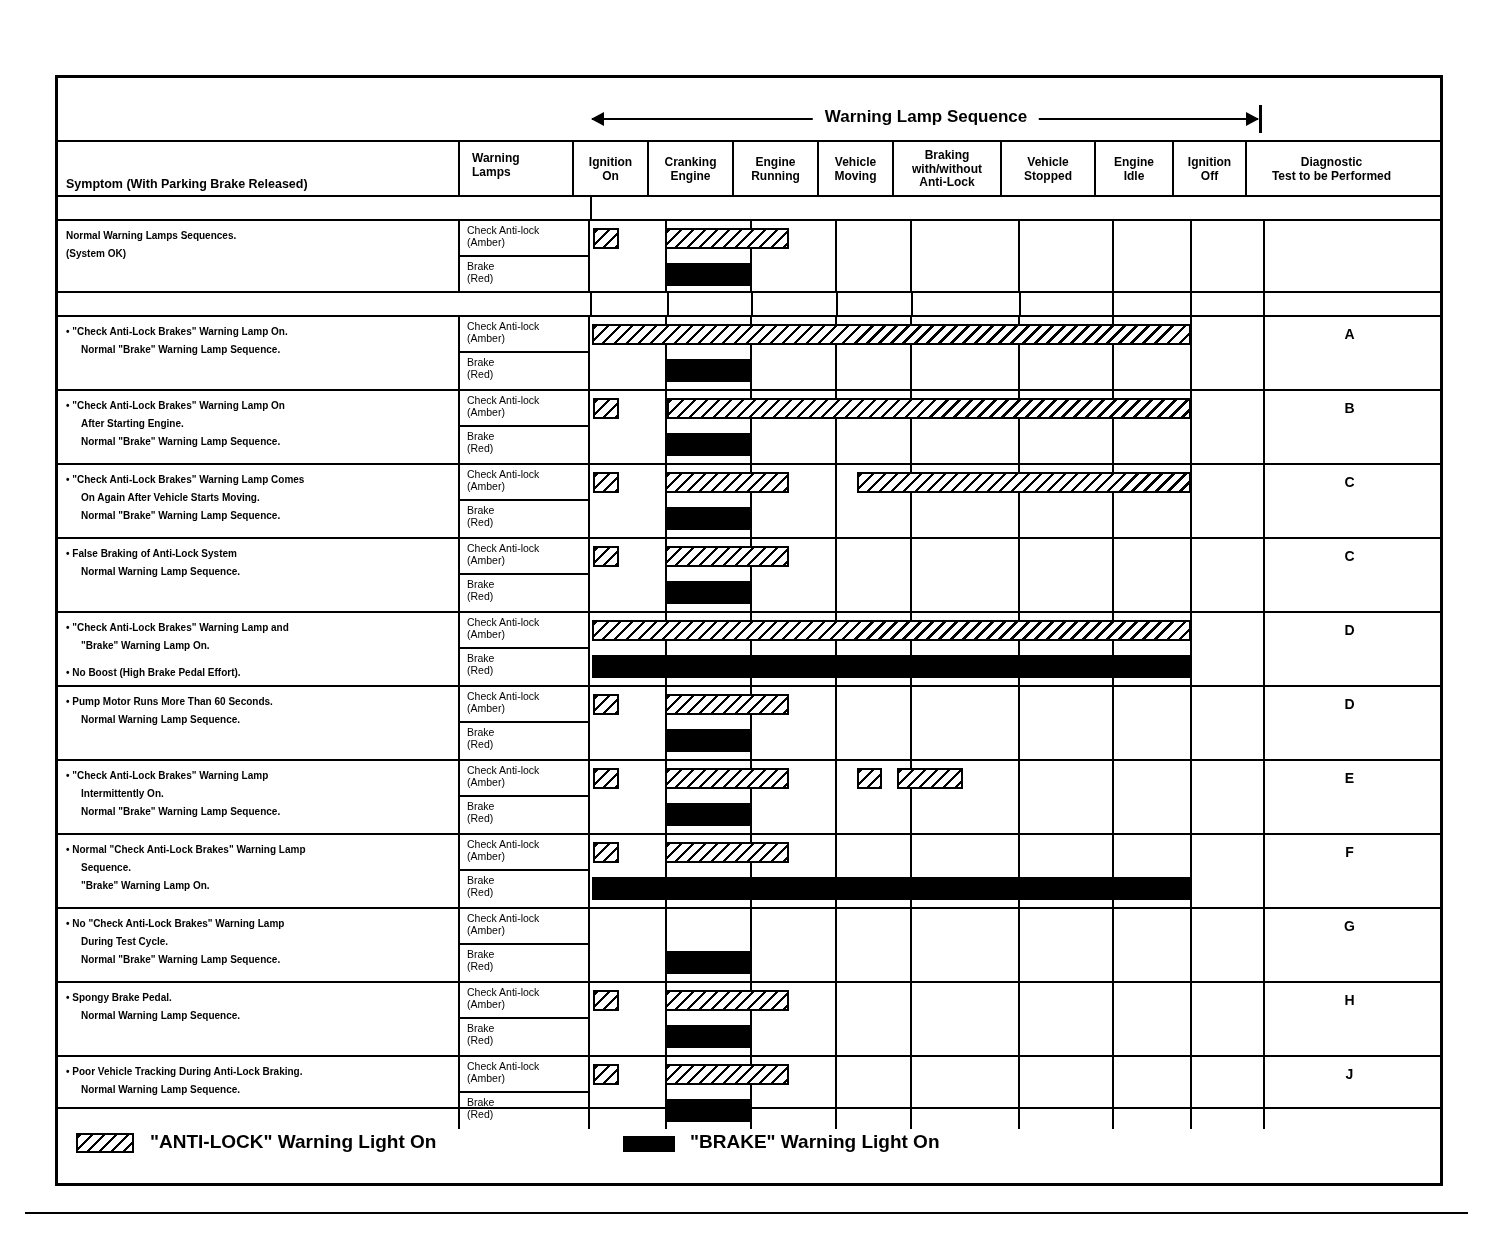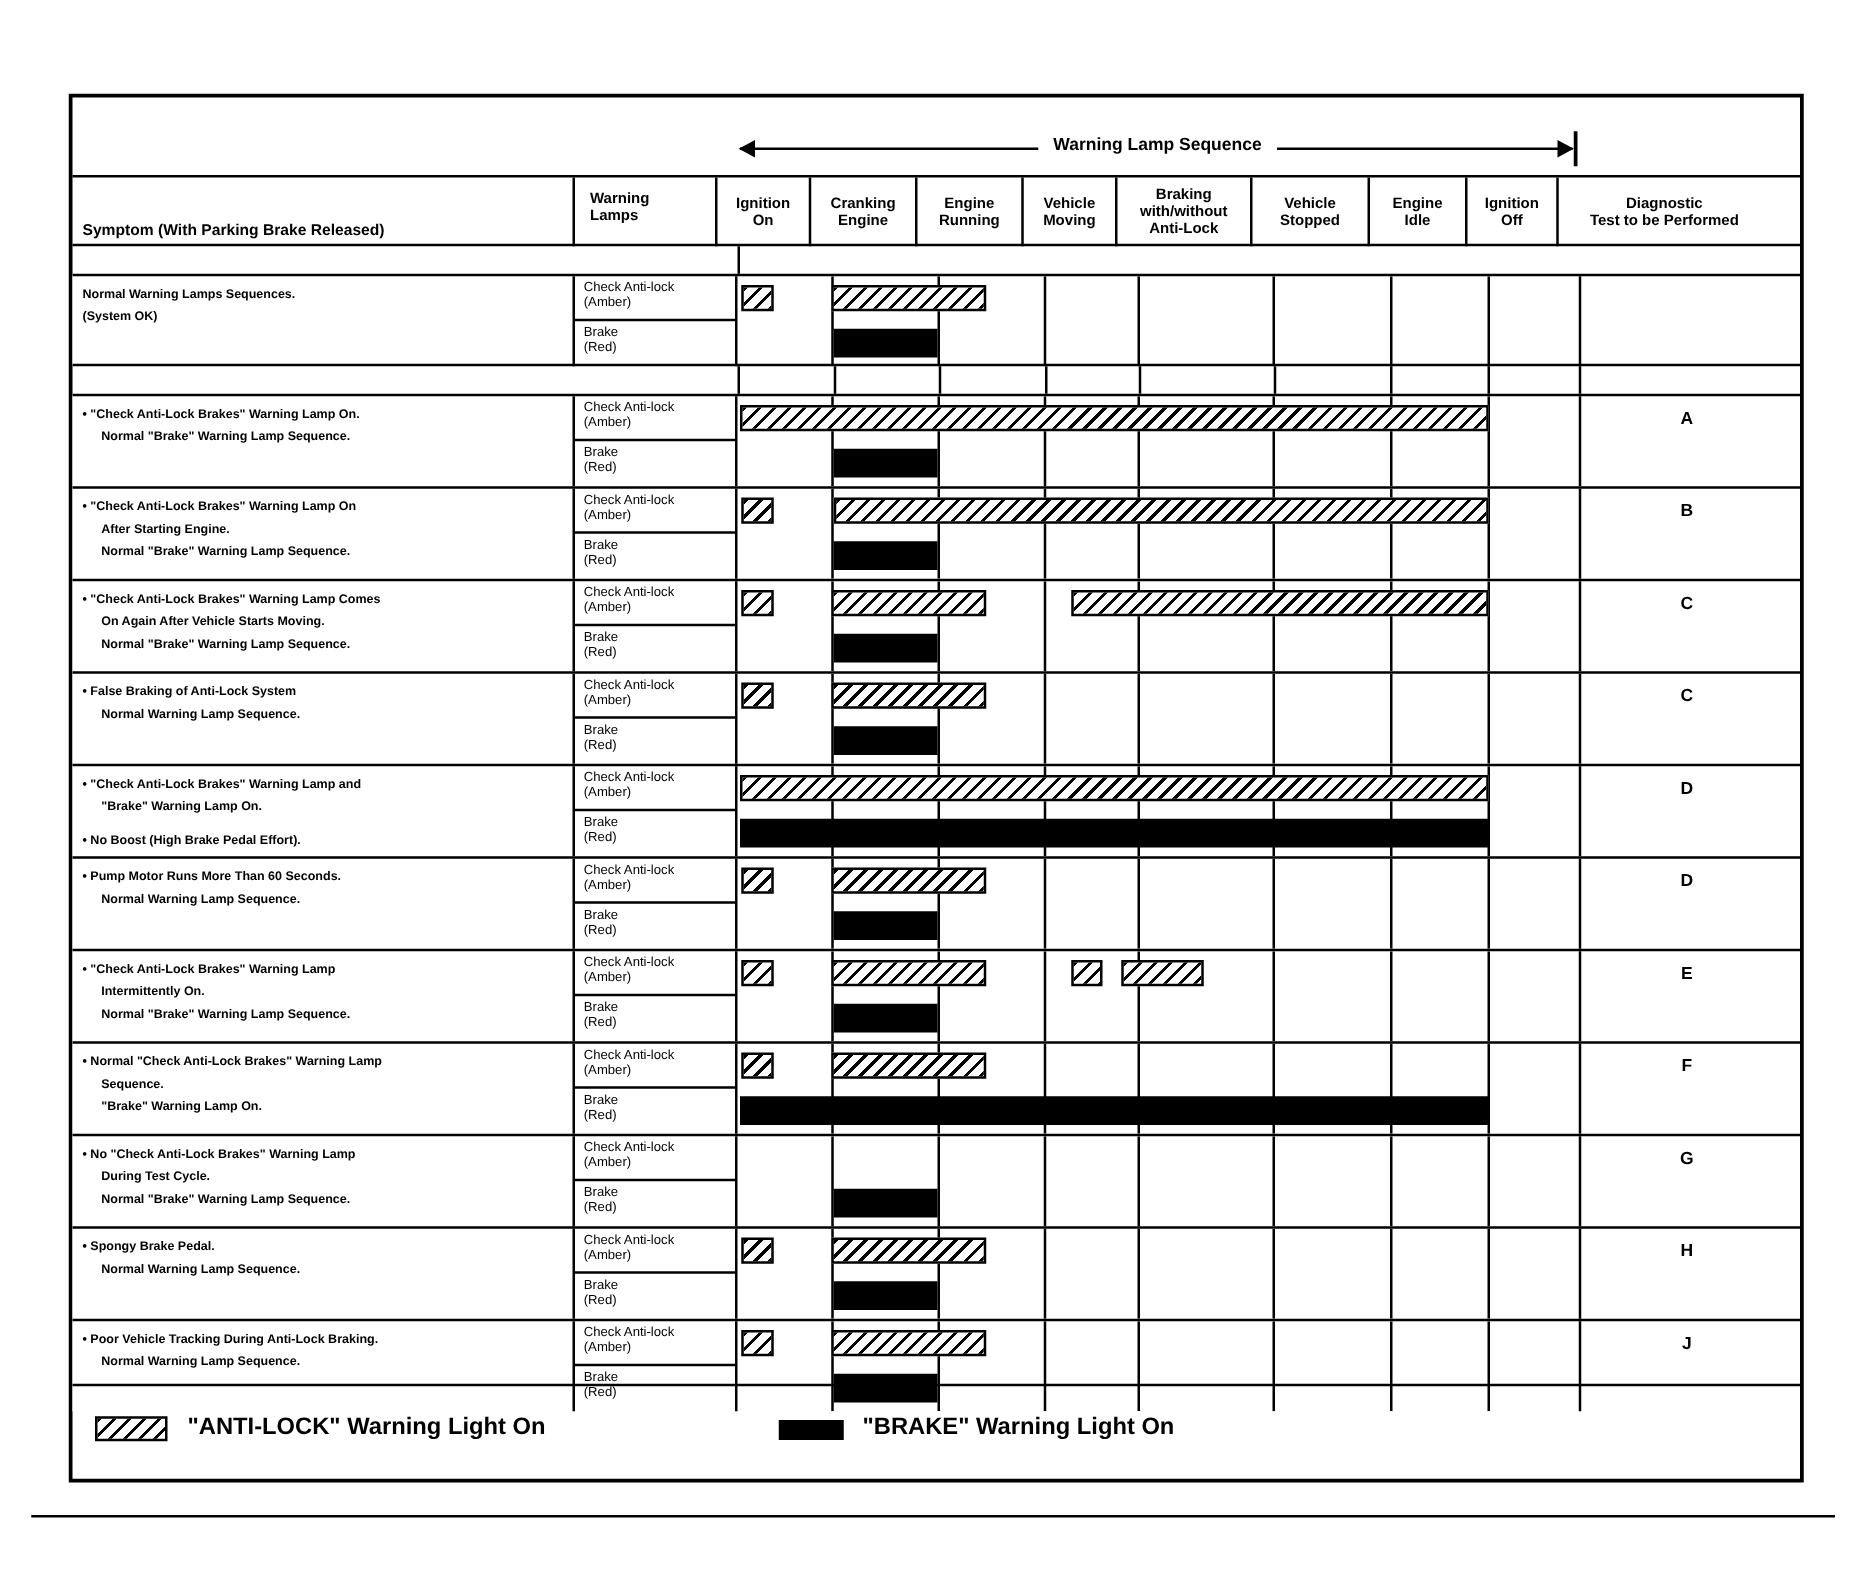--- a/index.html
+++ b/index.html
@@ -13,21 +13,21 @@
   #frame{position:absolute;left:55px;top:75px;width:1382px;height:1105px;border:3px solid #000;background:#fff;}
   .section{position:absolute;left:0;right:0;}
 
   
   #title-zone{top:0;height:62px;}
   #title-line{position:absolute;left:534px;top:40px;width:666px;height:2px;background:#000;}
   .ah{position:absolute;width:0;height:0;}
   #title-ah-left{left:533px;top:34px;border-right:13px solid #000;border-top:7px solid transparent;border-bottom:7px solid transparent;}
   #title-ah-right{left:1188px;top:34px;border-left:13px solid #000;border-top:7px solid transparent;border-bottom:7px solid transparent;}
   #title-tick{position:absolute;left:1201px;top:27px;width:3px;height:28px;background:#000;}
-  #title-text{position:absolute;left:868px;top:29px;transform:translateX(-50%);background:#fff;padding:0 12px;font-size:14px;font-weight:bold;white-space:nowrap;}
+  #title-text{position:absolute;left:868px;top:29px;transform:translateX(-50%);background:#fff;padding:0 12px;font-size:17px;font-weight:bold;white-space:nowrap;}
 
   
   #header-row{top:62px;height:55px;border-top:2px solid #000;display:flex;}
   .hcell{box-sizing:border-box;border-left:2px solid #000;display:flex;align-items:center;justify-content:center;
          text-align:center;font-weight:bold;font-size:12px;line-height:13.5px;white-space:pre-line;height:100%;}
   .hcell.symptom-h{border-left:none;align-items:flex-end;justify-content:flex-start;text-align:left;padding:0 0 6px 8px;font-size:12.5px;}
   .hcell.lamps-h{align-items:flex-start;justify-content:flex-start;text-align:left;padding:10px 0 0 12px;}
   .w-symptom{width:400px;}.w-lamps{width:114px;}
   .w-c0{width:75px;}.w-c1{width:85px;}.w-c2{width:85px;}.w-c3{width:75px;}
   .w-c4{width:108px;}.w-c5{width:94px;}.w-c6{width:78px;}.w-c7{width:73px;}

